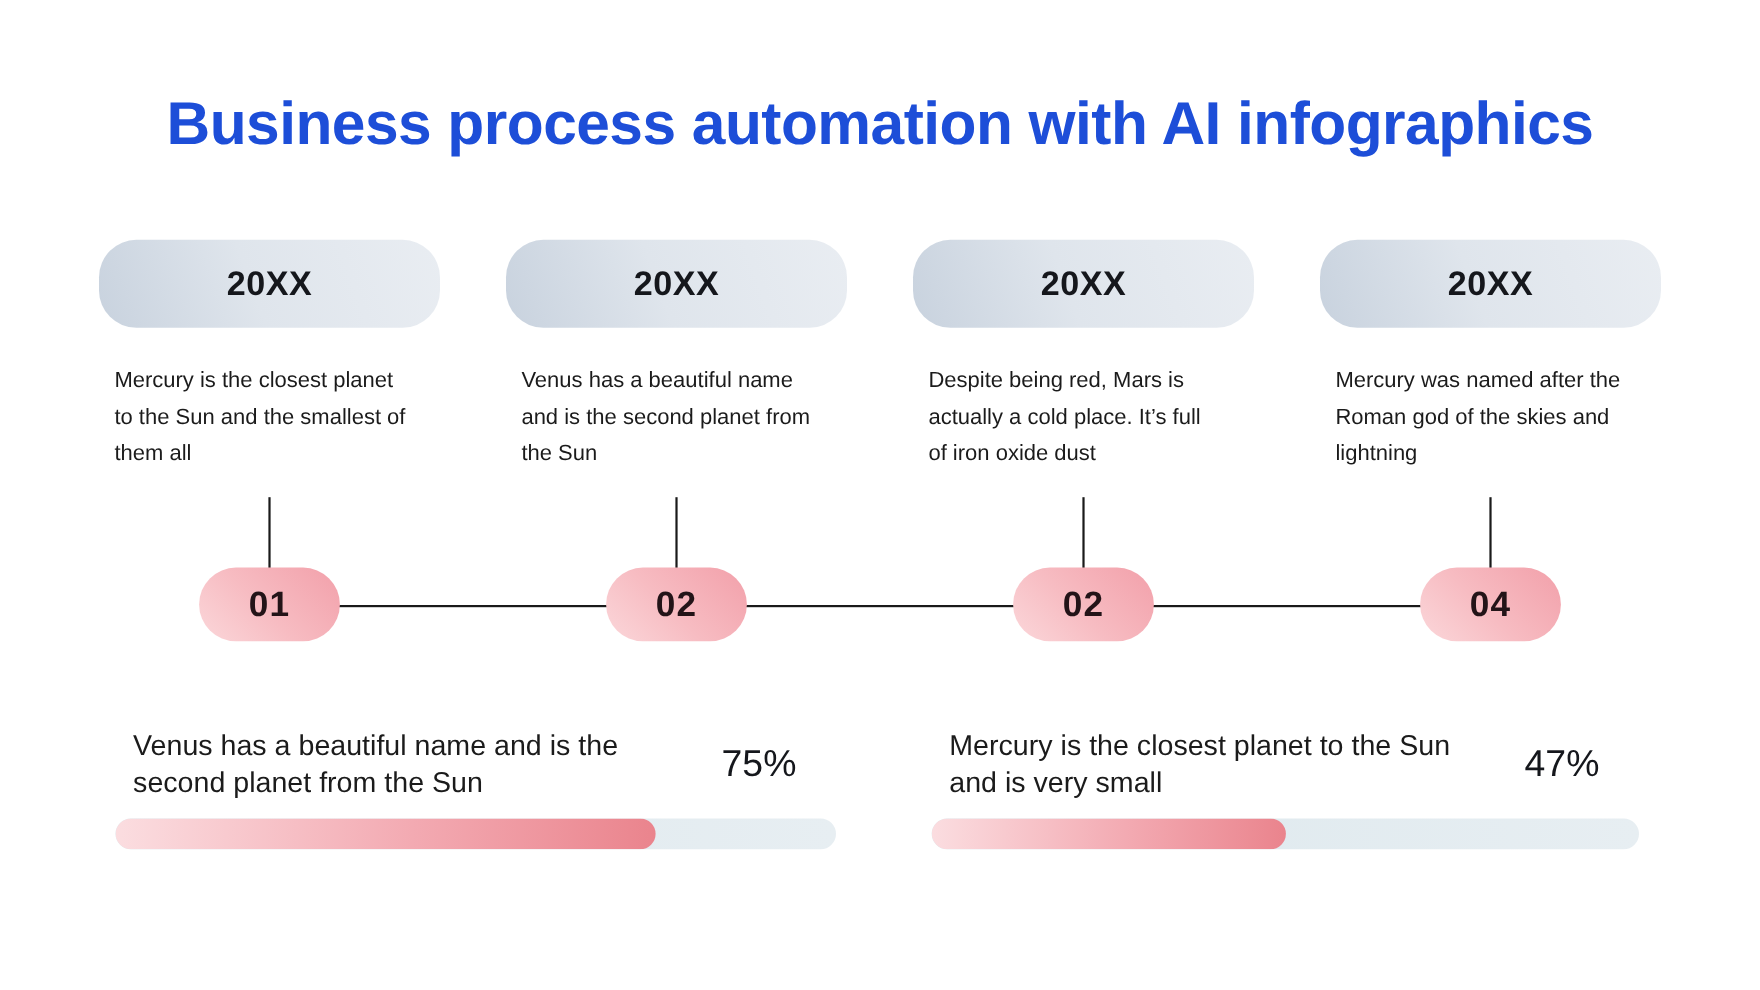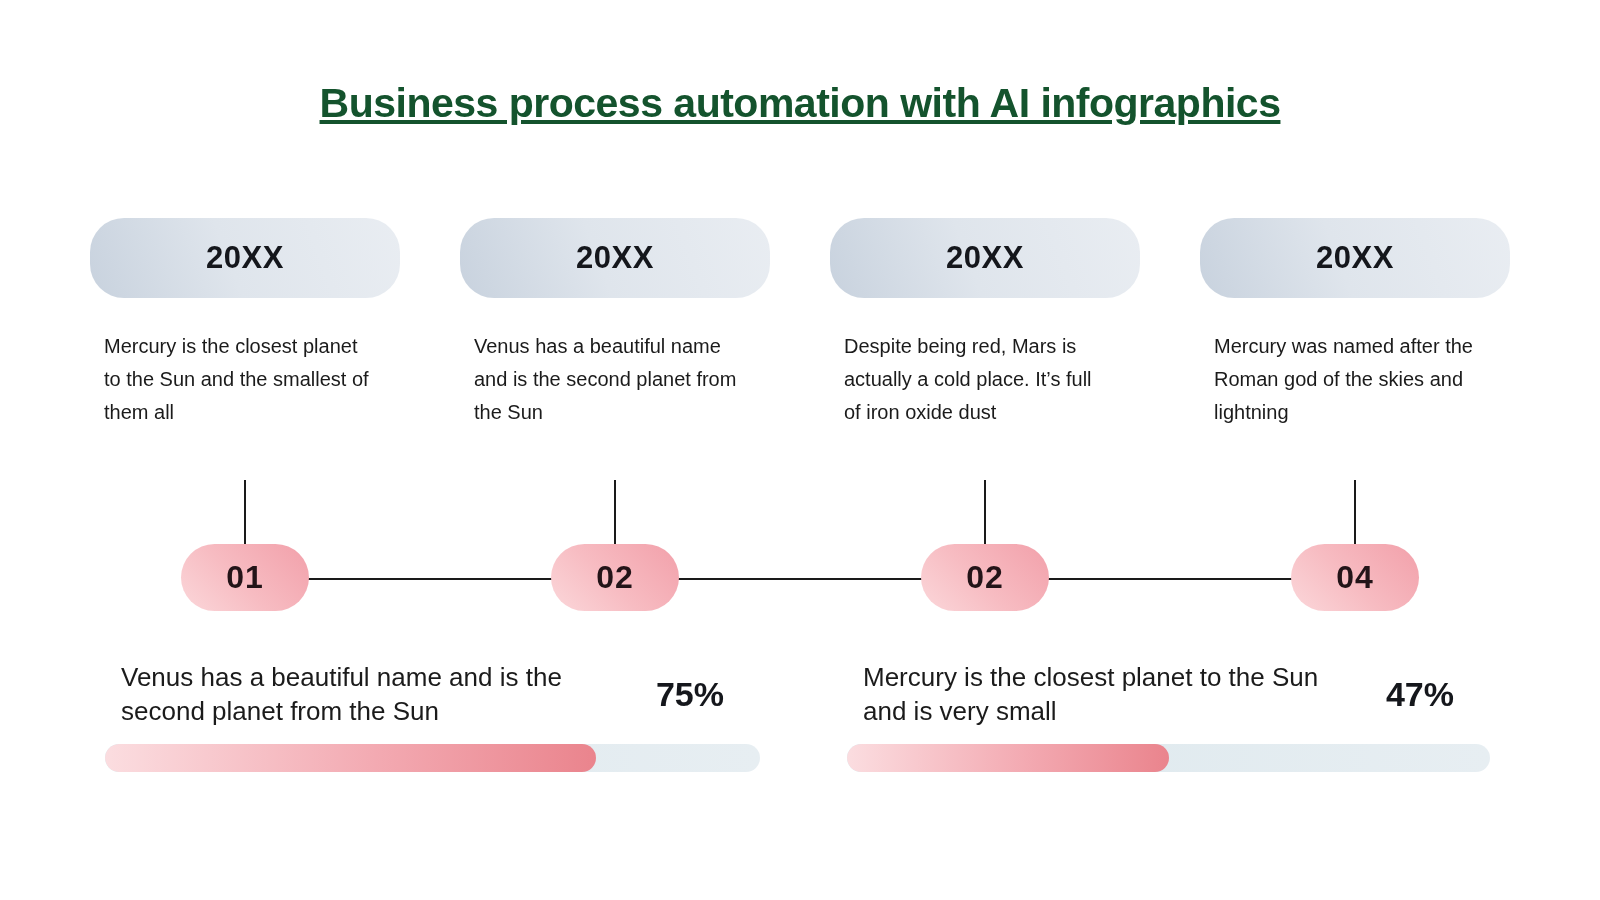--- a/index.html
+++ b/index.html
@@ -4,44 +4,43 @@
 <style>
   * { margin: 0; padding: 0; box-sizing: border-box; }
   html, body { width: 1600px; height: 900px; background: #ffffff; overflow: hidden; }
   body { font-family: "Liberation Sans", sans-serif; color: #1b1b1b; position: relative; }
 
   .canvas { position: absolute; inset: 0; background: #ffffff; }
 
   .title {
     position: absolute; top: 80px; left: 0; right: 0;
     text-align: center;
-    font-size: 41px; font-weight: 700; letter-spacing: -0.5px;
-    color: #14532d;
-    text-decoration: underline;
+    font-size: 55px; font-weight: 700; letter-spacing: -0.5px;
+    color: #1d4ed8;
   }
 
   
   .columns {
     position: absolute; top: 218px; left: 90px; width: 1420px;
     display: flex; gap: 60px;
   }
   .column { width: 310px; flex: 0 0 310px; }
   .year-badge {
     height: 80px; border-radius: 34px;
     background: linear-gradient(70deg, #c8d2de 0%, #dfe5ec 45%, #e9edf2 100%);
     display: flex; align-items: center; justify-content: center;
     font-size: 31px; font-weight: 600; color: #15171c; letter-spacing: 0.5px;
   }
   .desc {
     margin: 32px 0 0 14px; width: 268px;
     font-size: 20px; line-height: 33px; font-weight: 400; color: #1b1b1b;
   }
 
   
-  .timeline { position: absolute; top: 480px; left: 0; width: 1464px; height: 135px; }
+  .timeline { position: absolute; top: 452px; left: 0; width: 1464px; height: 135px; }
   .hline {
     position: absolute; top: 98px; left: 245px; width: 1110px; height: 2px;
     background: #1a1a1a;
   }
   .vline {
     position: absolute; top: 0; width: 2px; height: 66px;
     background: #1a1a1a;
   }
   .node {
     position: absolute; top: 64px; width: 128px; height: 67px;
@@ -60,21 +59,21 @@
   .progress-block.p1 { left: 105px; width: 655px; }
   .progress-block.p2 { left: 847px; width: 643px; }
   .progress-head {
     display: flex; align-items: center; justify-content: space-between;
     min-height: 68px; padding: 0 36px 0 16px;
   }
   .progress-label {
     font-size: 26px; line-height: 34px; font-weight: 400; color: #1b1b1b;
     max-width: 480px;
   }
-  .progress-pct { font-size: 34px; font-weight: 700; color: #15171c; white-space: nowrap; }
+  .progress-pct { font-size: 34px; font-weight: 400; color: #15171c; white-space: nowrap; }
   .track {
     margin-top: 16px; height: 28px; border-radius: 14px;
     background: linear-gradient(90deg, #dce8ed 0%, #e7eef2 100%);
     overflow: hidden;
   }
   .fill {
     height: 100%; border-radius: 14px;
     background: linear-gradient(90deg, #fbdde0 0%, #f3aab2 55%, #ea848d 100%);
   }
 </style>

